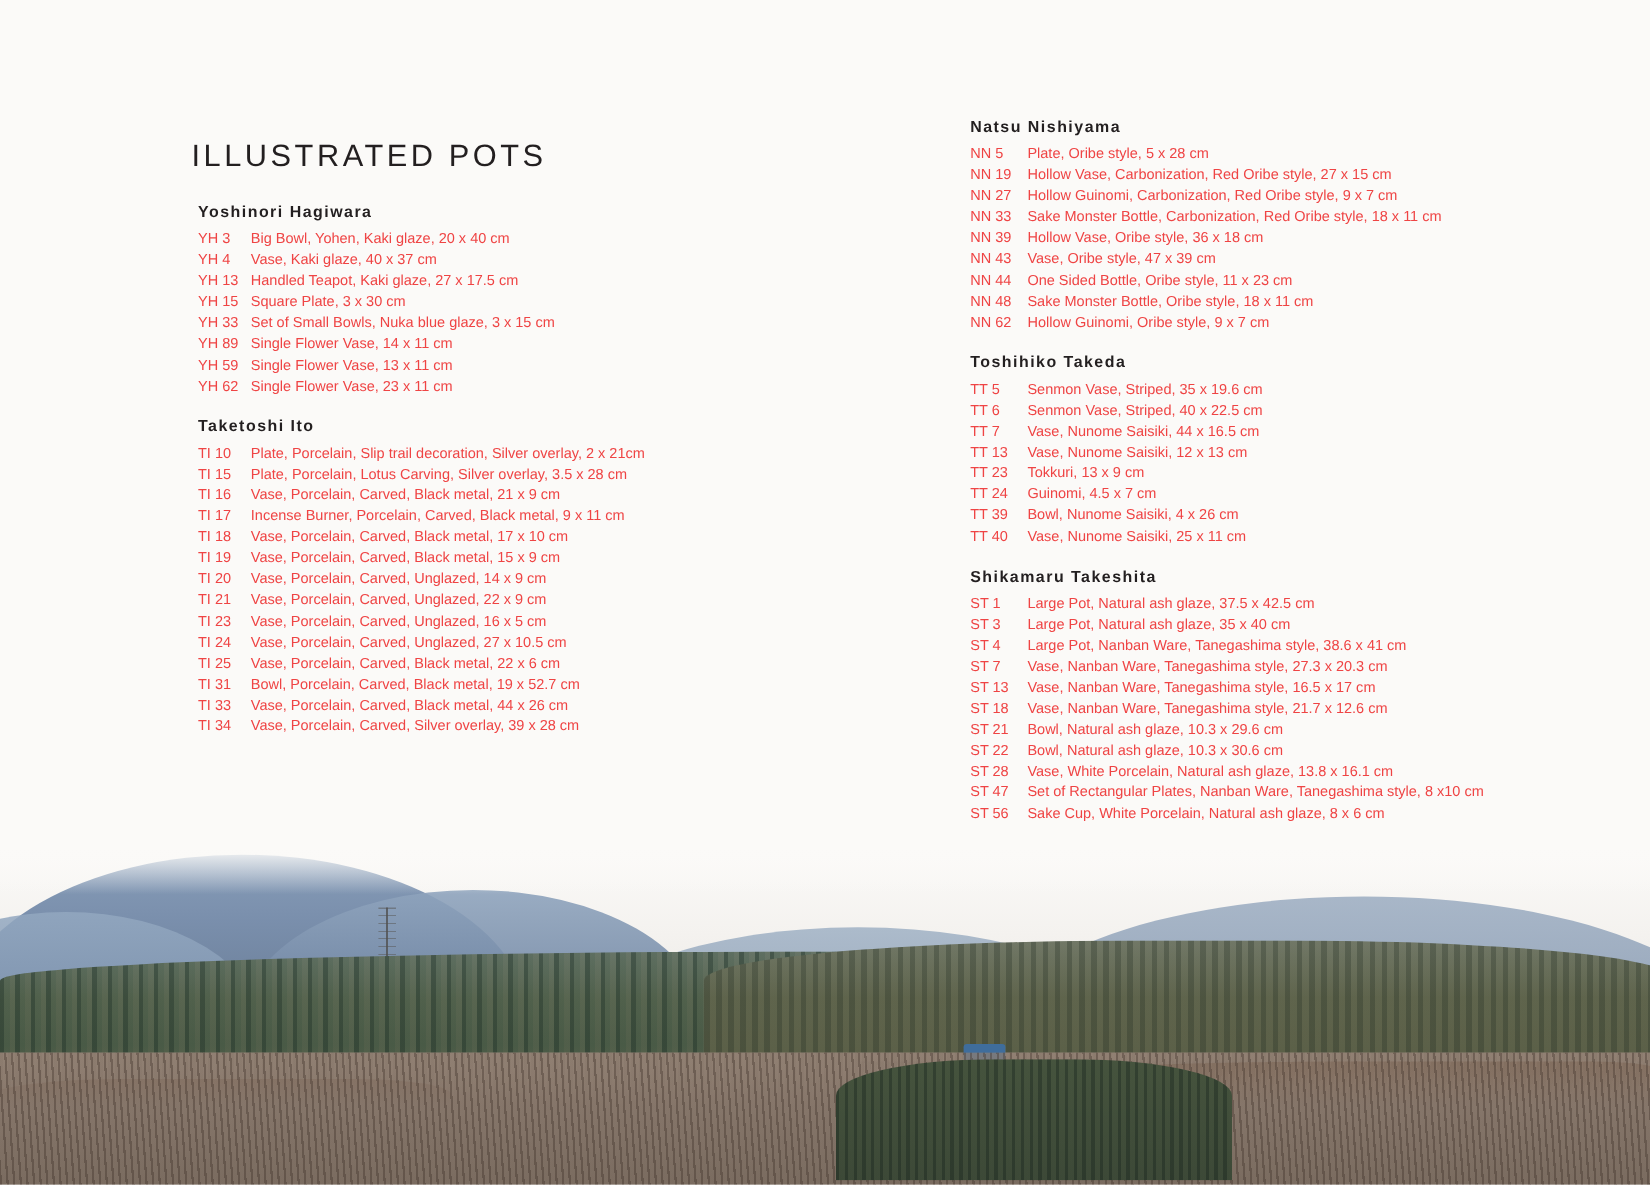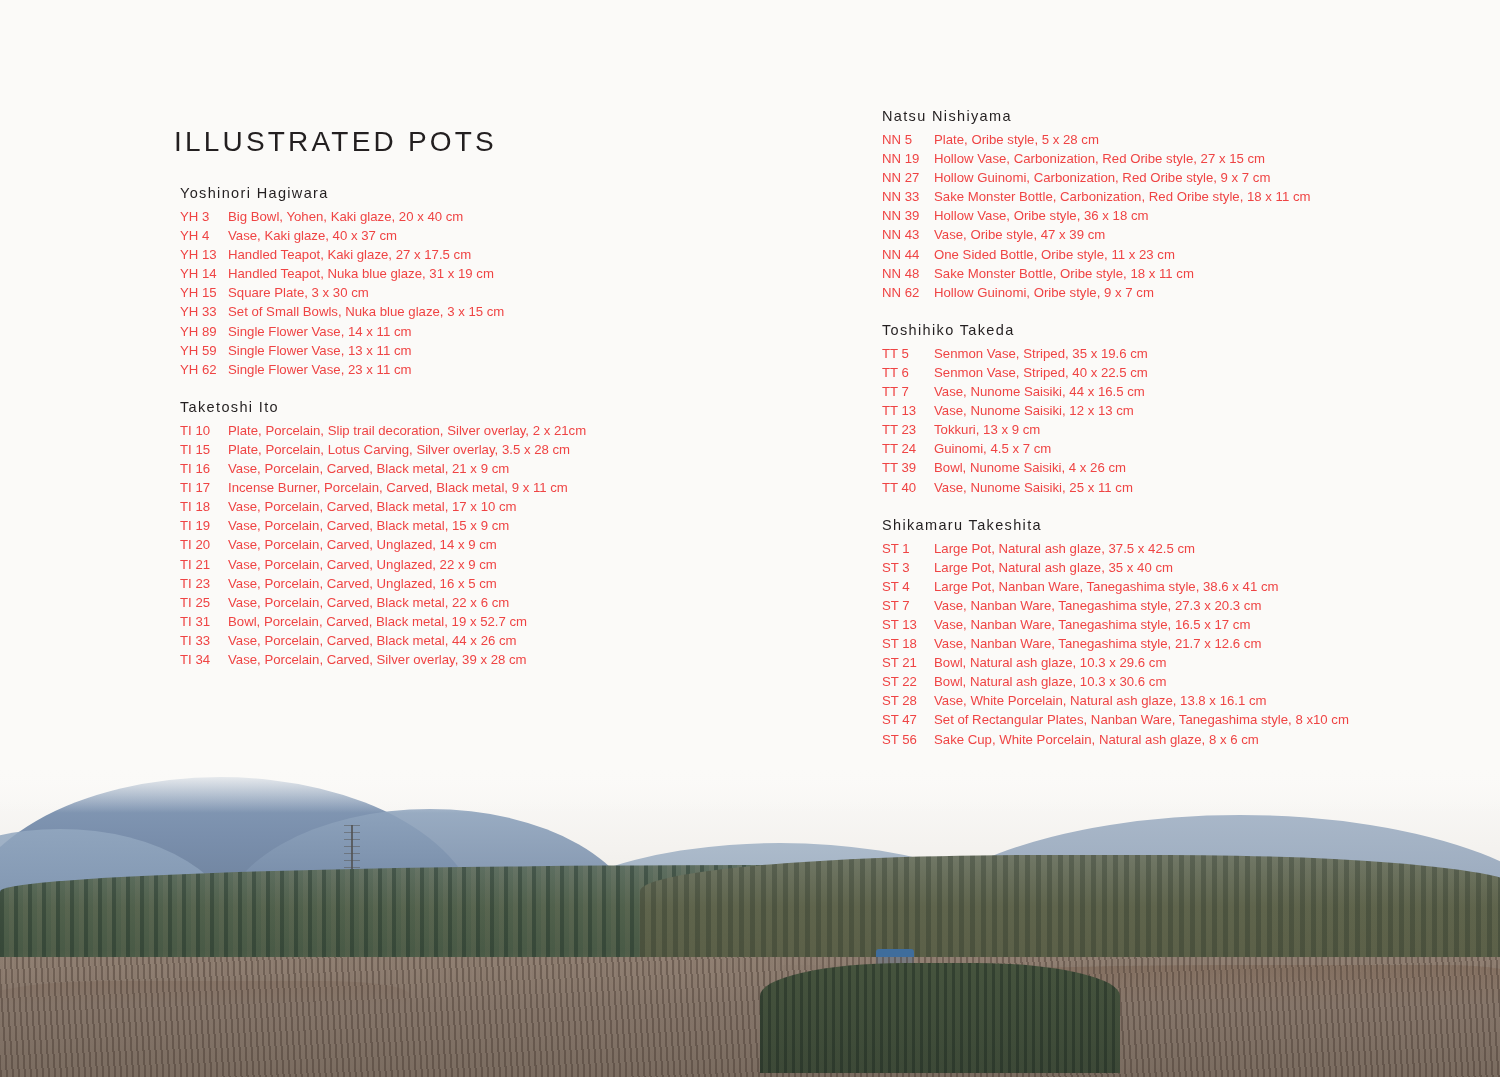--- a/index.html
+++ b/index.html
@@ -51,21 +51,21 @@
 
   .group {
     margin-bottom: 20px;
   }
 
   .group-title {
     font-size: 14.5px;
     letter-spacing: 1.35px;
     color: #231f20;
     margin: 0 0 6px 0;
-    font-weight: 400;
+    font-weight: 700;
   }
 
   .entry {
     display: block;
     font-size: 13.2px;
     line-height: 19.1px;
     color: #ef4444;
     white-space: nowrap;
   }
   .entry .code {
@@ -263,38 +263,38 @@
 
   <div class="content">
     <h1 class="page-title">ILLUSTRATED POTS</h1>
 
     <div class="col col-left" id="col-left" style="top:185px;">
         <div class="group">
           <div class="group-title">Yoshinori Hagiwara</div>
           <div class="entry"><span class="code">YH 3</span><span class="desc">Big Bowl, Yohen, Kaki glaze, 20 x 40 cm</span></div>
           <div class="entry"><span class="code">YH 4</span><span class="desc">Vase, Kaki glaze, 40 x 37 cm</span></div>
           <div class="entry"><span class="code">YH 13</span><span class="desc">Handled Teapot, Kaki glaze, 27 x 17.5 cm</span></div>
-          <div class="entry"><span class="code">YH 14</span><span class="desc">Handled Teapot, Nuka blue glaze, 31 x 19 cm</span></div>
           <div class="entry"><span class="code">YH 15</span><span class="desc">Square Plate, 3 x 30 cm</span></div>
           <div class="entry"><span class="code">YH 33</span><span class="desc">Set of Small Bowls, Nuka blue glaze, 3 x 15 cm</span></div>
           <div class="entry"><span class="code">YH 89</span><span class="desc">Single Flower Vase, 14 x 11 cm</span></div>
           <div class="entry"><span class="code">YH 59</span><span class="desc">Single Flower Vase, 13 x 11 cm</span></div>
           <div class="entry"><span class="code">YH 62</span><span class="desc">Single Flower Vase, 23 x 11 cm</span></div>
         </div>
         <div class="group">
           <div class="group-title">Taketoshi Ito</div>
           <div class="entry"><span class="code">TI 10</span><span class="desc">Plate, Porcelain, Slip trail decoration, Silver overlay, 2 x 21cm</span></div>
           <div class="entry"><span class="code">TI 15</span><span class="desc">Plate, Porcelain, Lotus Carving, Silver overlay, 3.5 x 28 cm</span></div>
           <div class="entry"><span class="code">TI 16</span><span class="desc">Vase, Porcelain, Carved, Black metal, 21 x 9 cm</span></div>
           <div class="entry"><span class="code">TI 17</span><span class="desc">Incense Burner, Porcelain, Carved, Black metal, 9 x 11 cm</span></div>
           <div class="entry"><span class="code">TI 18</span><span class="desc">Vase, Porcelain, Carved, Black metal, 17 x 10 cm</span></div>
           <div class="entry"><span class="code">TI 19</span><span class="desc">Vase, Porcelain, Carved, Black metal, 15 x 9 cm</span></div>
           <div class="entry"><span class="code">TI 20</span><span class="desc">Vase, Porcelain, Carved, Unglazed, 14 x 9 cm</span></div>
           <div class="entry"><span class="code">TI 21</span><span class="desc">Vase, Porcelain, Carved, Unglazed, 22 x 9 cm</span></div>
           <div class="entry"><span class="code">TI 23</span><span class="desc">Vase, Porcelain, Carved, Unglazed, 16 x 5 cm</span></div>
+          <div class="entry"><span class="code">TI 24</span><span class="desc">Vase, Porcelain, Carved, Unglazed, 27 x 10.5 cm</span></div>
           <div class="entry"><span class="code">TI 25</span><span class="desc">Vase, Porcelain, Carved, Black metal, 22 x 6 cm</span></div>
           <div class="entry"><span class="code">TI 31</span><span class="desc">Bowl, Porcelain, Carved, Black metal, 19 x 52.7 cm</span></div>
           <div class="entry"><span class="code">TI 33</span><span class="desc">Vase, Porcelain, Carved, Black metal, 44 x 26 cm</span></div>
           <div class="entry"><span class="code">TI 34</span><span class="desc">Vase, Porcelain, Carved, Silver overlay, 39 x 28 cm</span></div>
         </div>
       </div>
     <div class="col col-right" id="col-right" style="top:108px;">
         <div class="group">
           <div class="group-title">Natsu Nishiyama</div>
           <div class="entry"><span class="code">NN 5</span><span class="desc">Plate, Oribe style, 5 x 28 cm</span></div>

